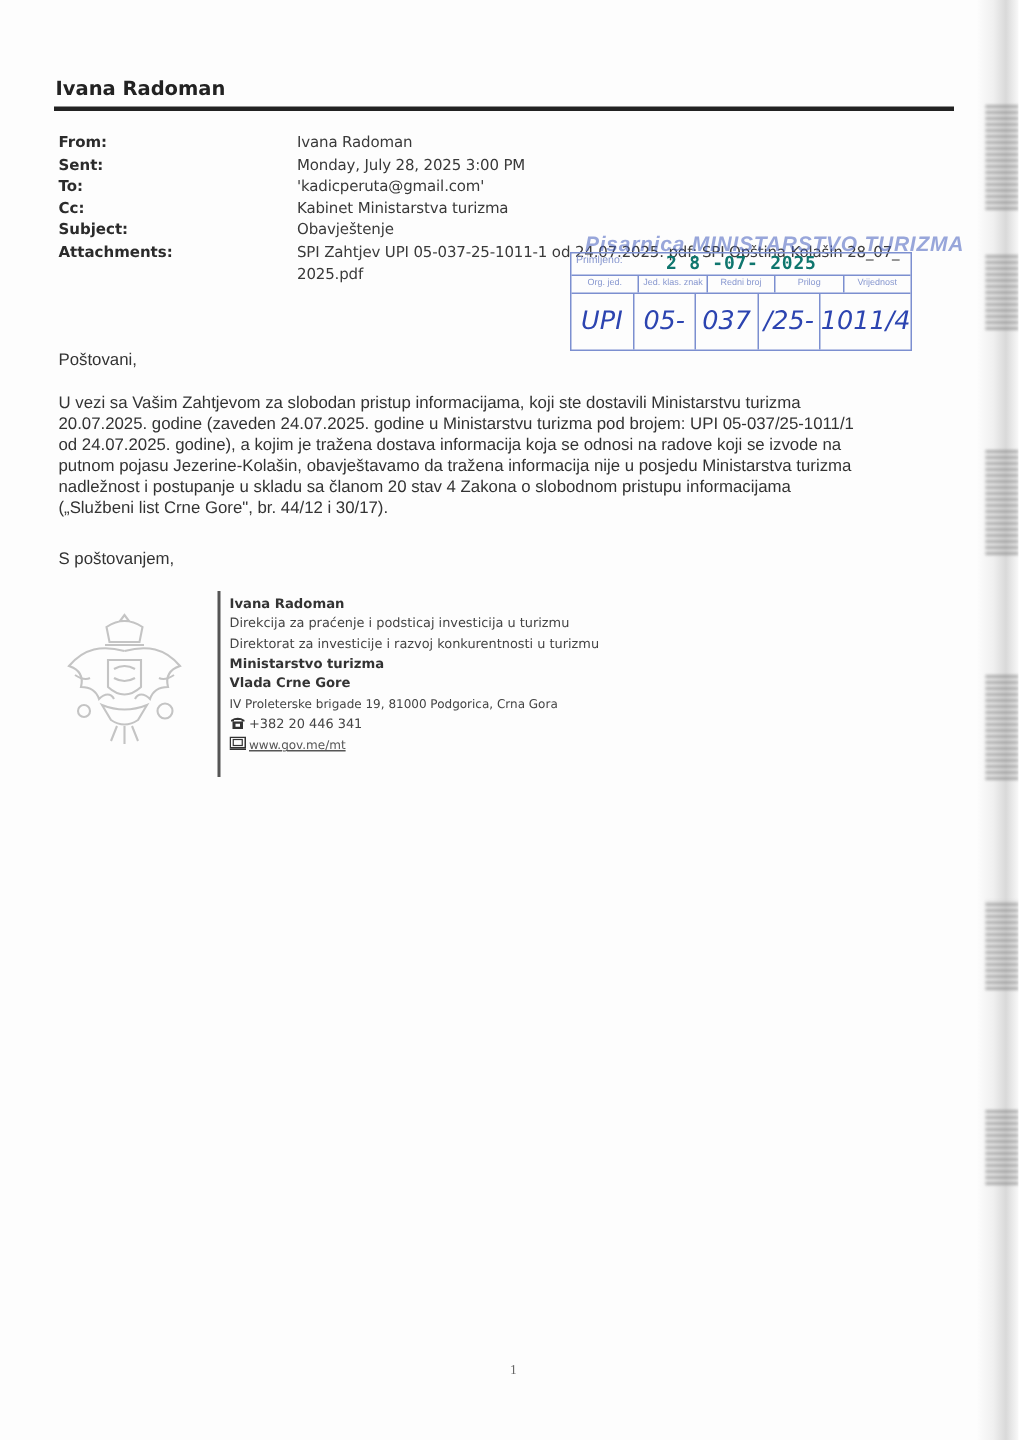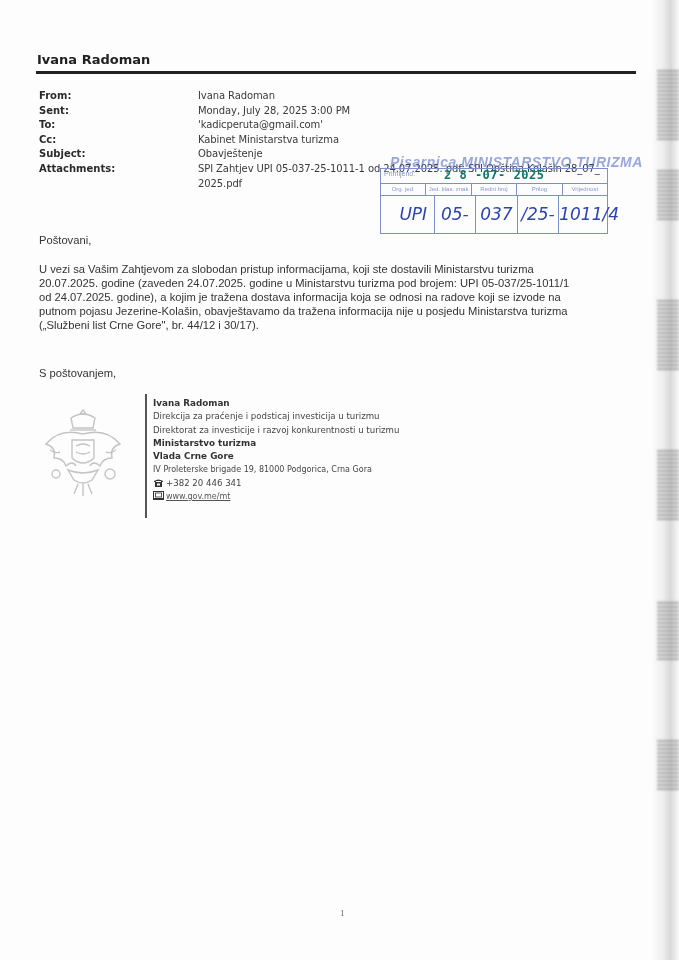--- a/index.html
+++ b/index.html
@@ -46,21 +46,21 @@
     position: absolute; left: 10px; top: -8px; font-size: 14px; letter-spacing: 0.5px;
     color: rgba(70,95,190,0.55); font-weight: bold; white-space: nowrap; font-style: italic;
   }
   .stamp-box { position: absolute; left: 0; top: 6px; width: 226px; height: 64px; border: 1px solid #7c8fd0; }
   .stamp-date-row { position: absolute; left: 0; top: 0; width: 226px; height: 14px; border-bottom: 1px solid #7c8fd0; }
   .stamp-date-label { position: absolute; left: 3px; top: 1px; font-size: 7px; color: #8797cf; }
   .stamp-date { position: absolute; left: 63px; top: -1px; font-family: "DejaVu Sans Mono", monospace; font-size: 12px; color: #0f766e; font-weight: bold; letter-spacing: 0.5px; }
   .stamp-cols { position: absolute; left: 0; top: 15px; width: 226px; height: 11px; border-bottom: 1px solid #7c8fd0; display: flex; }
   .stamp-col-h { flex: 1; border-right: 1px solid #7c8fd0; font-size: 6px; color: #8797cf; text-align: center; line-height: 10px; }
   .stamp-col-h:last-child { border-right: none; }
-  .stamp-vals { position: absolute; left: 12px; top: 27px; width: 226px; height: 37px; display: flex; }
+  .stamp-vals { position: absolute; left: 0; top: 27px; width: 226px; height: 37px; display: flex; }
   .stamp-val { flex: 1; border-right: 1px solid #7c8fd0; font-size: 17px; color: #2c44b0; text-align: center; line-height: 37px; font-family: "DejaVu Sans", sans-serif; font-style: italic; }
   .stamp-val:last-child { border-right: none; }
 
   .body-text { position: absolute; left: 39px; font-size: 11.2px; color: #333; line-height: 14px; }
   .greeting { top: 233px; }
   .para { top: 262px; width: 560px; }
   .para .ln { display: block; white-space: nowrap; }
   .closing { top: 366px; }
 
   
@@ -145,20 +145,21 @@
     </div>
   </div>
 
   <div class="body-text greeting">Poštovani,</div>
 
   <div class="body-text para">
     <span class="ln">U vezi sa Vašim Zahtjevom za slobodan pristup informacijama, koji ste dostavili Ministarstvu turizma</span>
     <span class="ln">20.07.2025. godine (zaveden 24.07.2025. godine u Ministarstvu turizma pod brojem: UPI 05-037/25-1011/1</span>
     <span class="ln">od 24.07.2025. godine), a kojim je tražena dostava informacija koja se odnosi na radove koji se izvode na</span>
     <span class="ln">putnom pojasu Jezerine-Kolašin, obavještavamo da tražena informacija nije u posjedu Ministarstva turizma</span>
+    <span class="ln">nadležnost i postupanje u skladu sa članom 20 stav 4 Zakona o slobodnom pristupu informacijama</span>
     <span class="ln">(„Službeni list Crne Gore", br. 44/12 i 30/17).</span>
   </div>
 
   <div class="body-text closing">S poštovanjem,</div>
 
   <div class="emblem">
     <svg width="90" height="100" viewBox="0 0 90 100">
       <g fill="none" stroke="#c4c4c4" stroke-width="1.4">
         <path d="M45 6 l-3 4 h6 z"></path>
         <path d="M33 14 q12 -8 24 0 l-2 10 h-20 z"></path>

